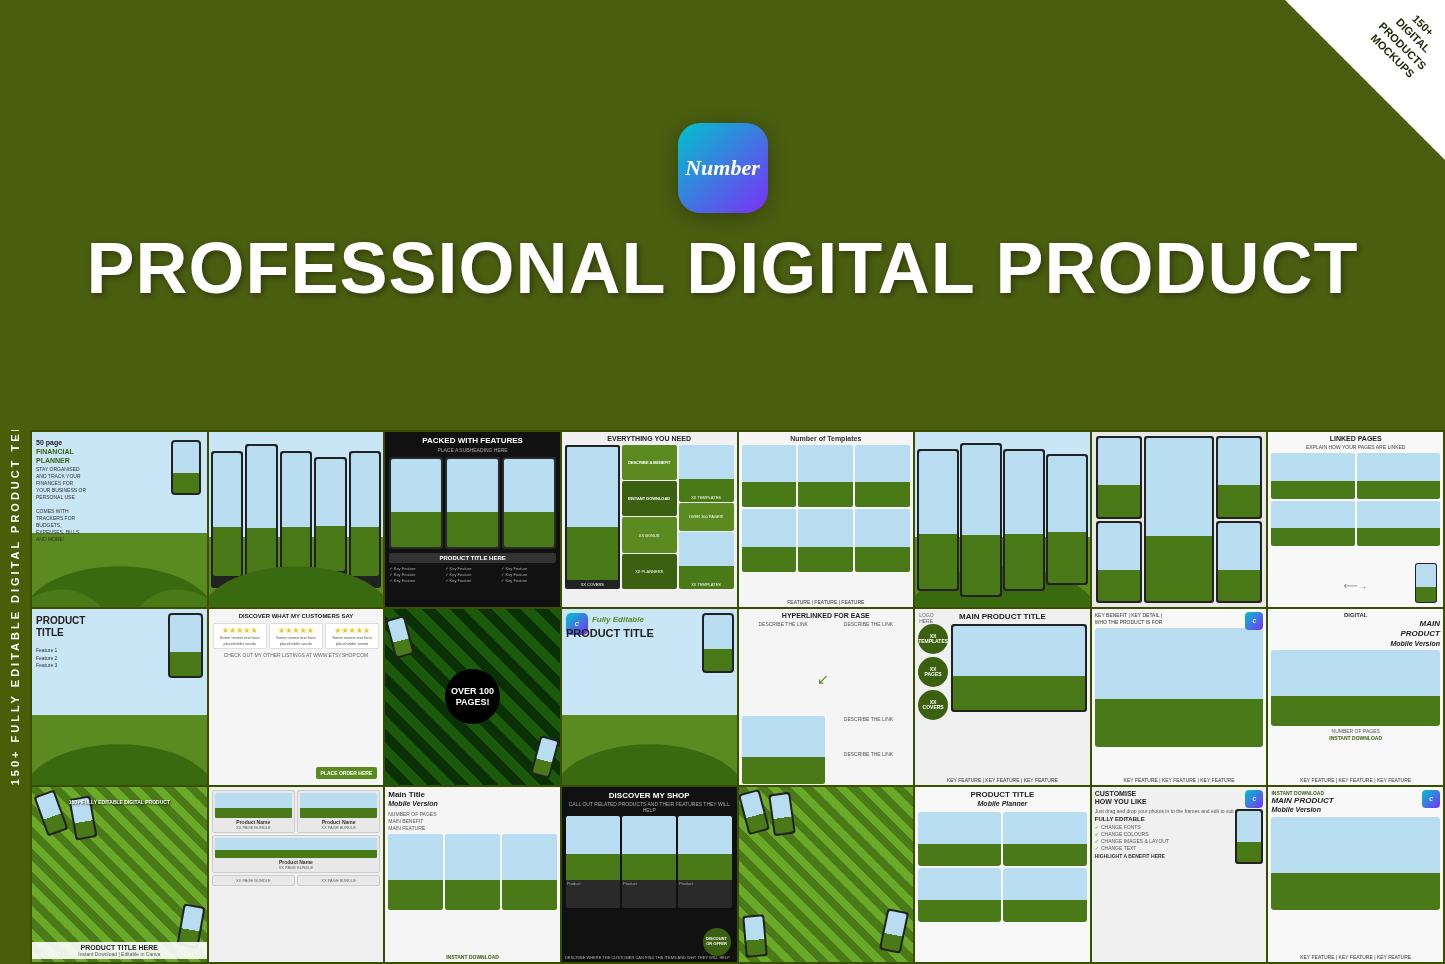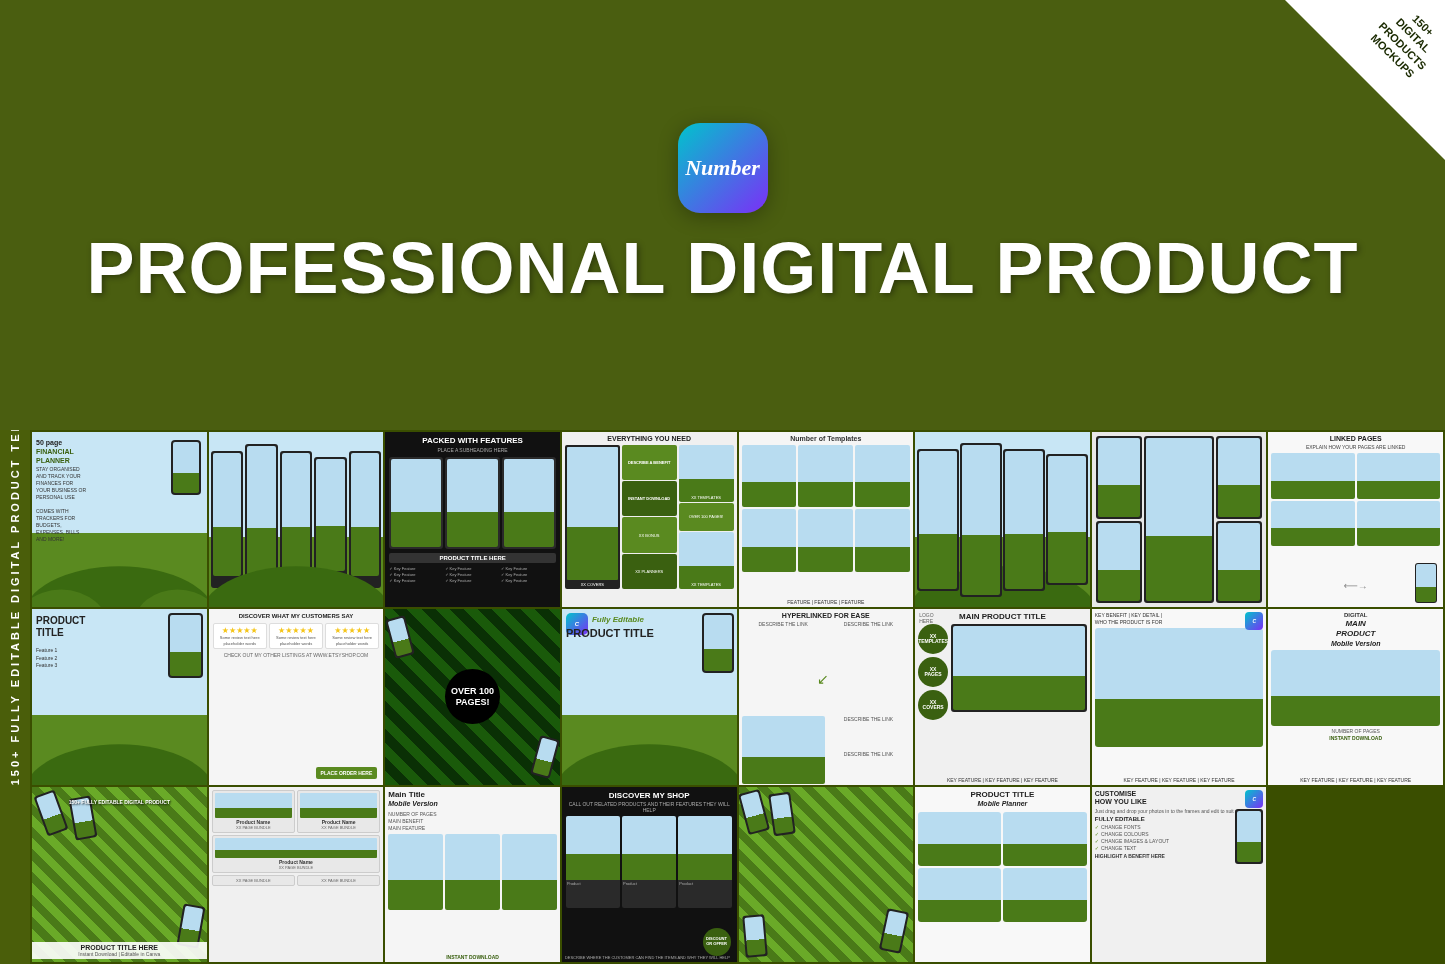--- a/index.html
+++ b/index.html
@@ -498,21 +498,21 @@
         <div style="height:70%;background:#222;border-radius:3px;overflow:hidden;">
             <div style="background:linear-gradient(to bottom,#b8dcf0 60%,#4a7a18 60%);height:100%;"></div>
           </div>
         <div style="position:absolute;bottom:2px;left:0;right:0;text-align:center;font-size:5px;color:#333;">KEY FEATURE | KEY FEATURE | KEY FEATURE</div>
       </div>
     </div>
 
     <div class="mockup-cell">
       <div style="width:100%;height:100%;background:#f8f8f8;padding:3px;position:relative;">
         <div style="text-align:center;font-size:6px;font-weight:bold;color:#333;text-transform:uppercase;margin-bottom:1px;">DIGITAL</div>
-        <div style="text-align:center;font-size:8px;font-weight:900;color:#222;font-style:italic;line-height:1.2;">MAIN<br>PRODUCT<br><span style="font-size:7px;">Mobile Version</span></div>
+        <div style="text-align:right;font-size:8px;font-weight:900;color:#222;font-style:italic;line-height:1.2;">MAIN<br>PRODUCT<br><span style="font-size:7px;">Mobile Version</span></div>
         <div style="height:45%;background:#222;border-radius:3px;overflow:hidden;margin:2px 0;">
             <div style="background:linear-gradient(to bottom,#b8dcf0 60%,#4a7a18 60%);height:100%;"></div>
           </div>
         <div style="text-align:center;font-size:5px;color:#555;">NUMBER OF PAGES</div>
         <div style="text-align:center;font-size:5px;color:#3a6010;font-weight:bold;margin-top:1px;">INSTANT DOWNLOAD</div>
         <div style="position:absolute;bottom:2px;left:0;right:0;text-align:center;font-size:5px;color:#333;">KEY FEATURE | KEY FEATURE | KEY FEATURE</div>
       </div>
     </div>
 
     <div class="mockup-cell">
@@ -669,16 +669,33 @@
         <div style="font-size:5px;color:#555;display:flex;align-items:center;gap:2px;margin-bottom:1px;"><span style="color:#5a8a20;">✓</span> CHANGE IMAGES &amp; LAYOUT</div>
         <div style="font-size:5px;color:#555;display:flex;align-items:center;gap:2px;margin-bottom:2px;"><span style="color:#5a8a20;">✓</span> CHANGE TEXT</div>
         <div style="font-size:5px;color:#333;font-weight:bold;text-transform:uppercase;">HIGHLIGHT A BENEFIT HERE</div>
 
         <div style="position:absolute;right:3px;top:22px;width:28px;height:55px;background:#222;border-radius:3px;overflow:hidden;">
             <div style="margin:2px;background:linear-gradient(to bottom,#b8dcf0 60%,#4a7a18 60%);height:calc(100% - 4px);border-radius:2px;"></div>
           </div>
       </div>
     </div>
 
+    <div class="mockup-cell">
+      <div style="width:100%;height:100%;background:#f8f8f8;padding:3px;position:relative;">
+        <div style="display:flex;justify-content:space-between;align-items:flex-start;">
+          <div>
+            <div style="font-size:5px;color:#3a6010;font-weight:bold;">INSTANT DOWNLOAD</div>
+            <div style="font-size:8px;font-weight:900;color:#222;font-style:italic;line-height:1.2;">MAIN PRODUCT<br><span style="font-size:7px;">Mobile Version</span></div>
+          </div>
+          <div style="width:18px;height:18px;background:linear-gradient(135deg,#00c4cc,#7b2ff7);border-radius:4px;display:flex;align-items:center;justify-content:center;">
+              <span style="color:white;font-size:5px;font-style:italic;font-weight:bold;">C</span>
+            </div>
+        </div>
+        <div style="height:55%;background:#222;border-radius:3px;overflow:hidden;margin-top:2px;">
+            <div style="background:linear-gradient(to bottom,#b8dcf0 60%,#4a7a18 60%);height:100%;"></div>
+          </div>
+        <div style="position:absolute;bottom:2px;left:0;right:0;text-align:center;font-size:5px;color:#333;">KEY FEATURE | KEY FEATURE | KEY FEATURE</div>
+      </div>
+    </div>
 
   </div>
 
 </div>
 
 </body></html>

